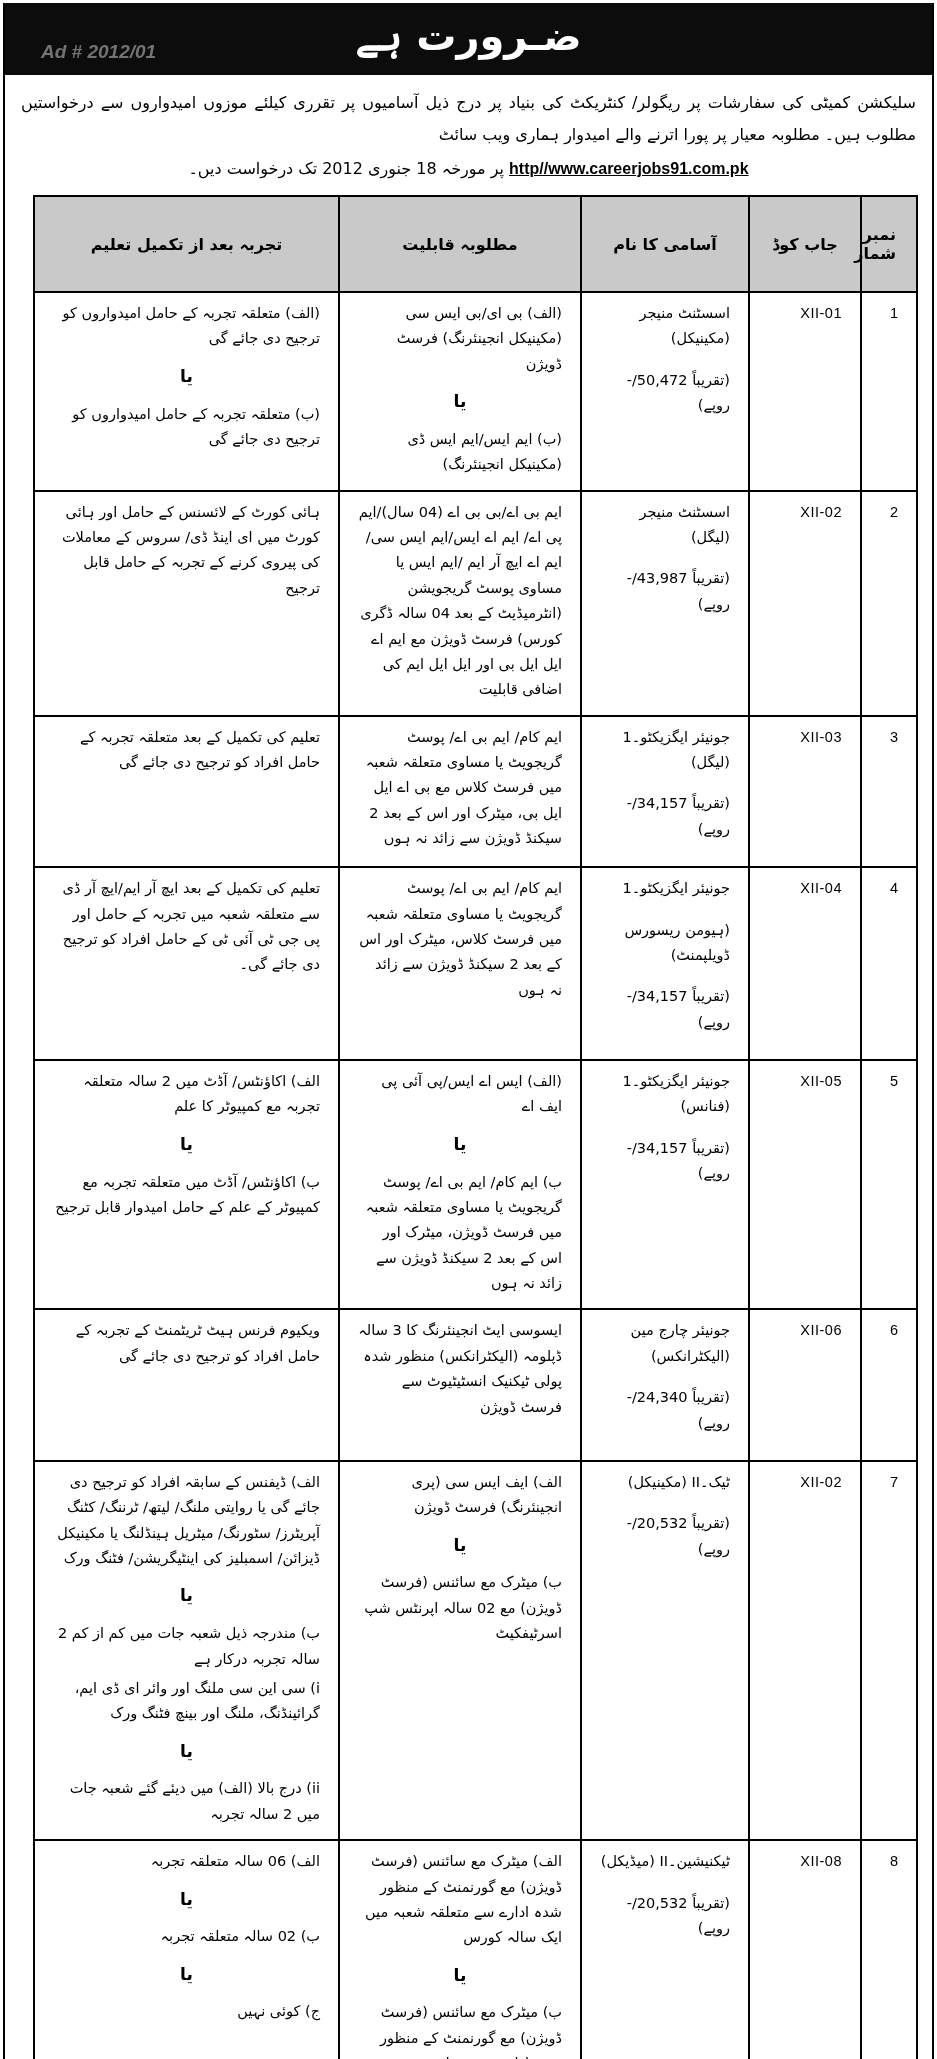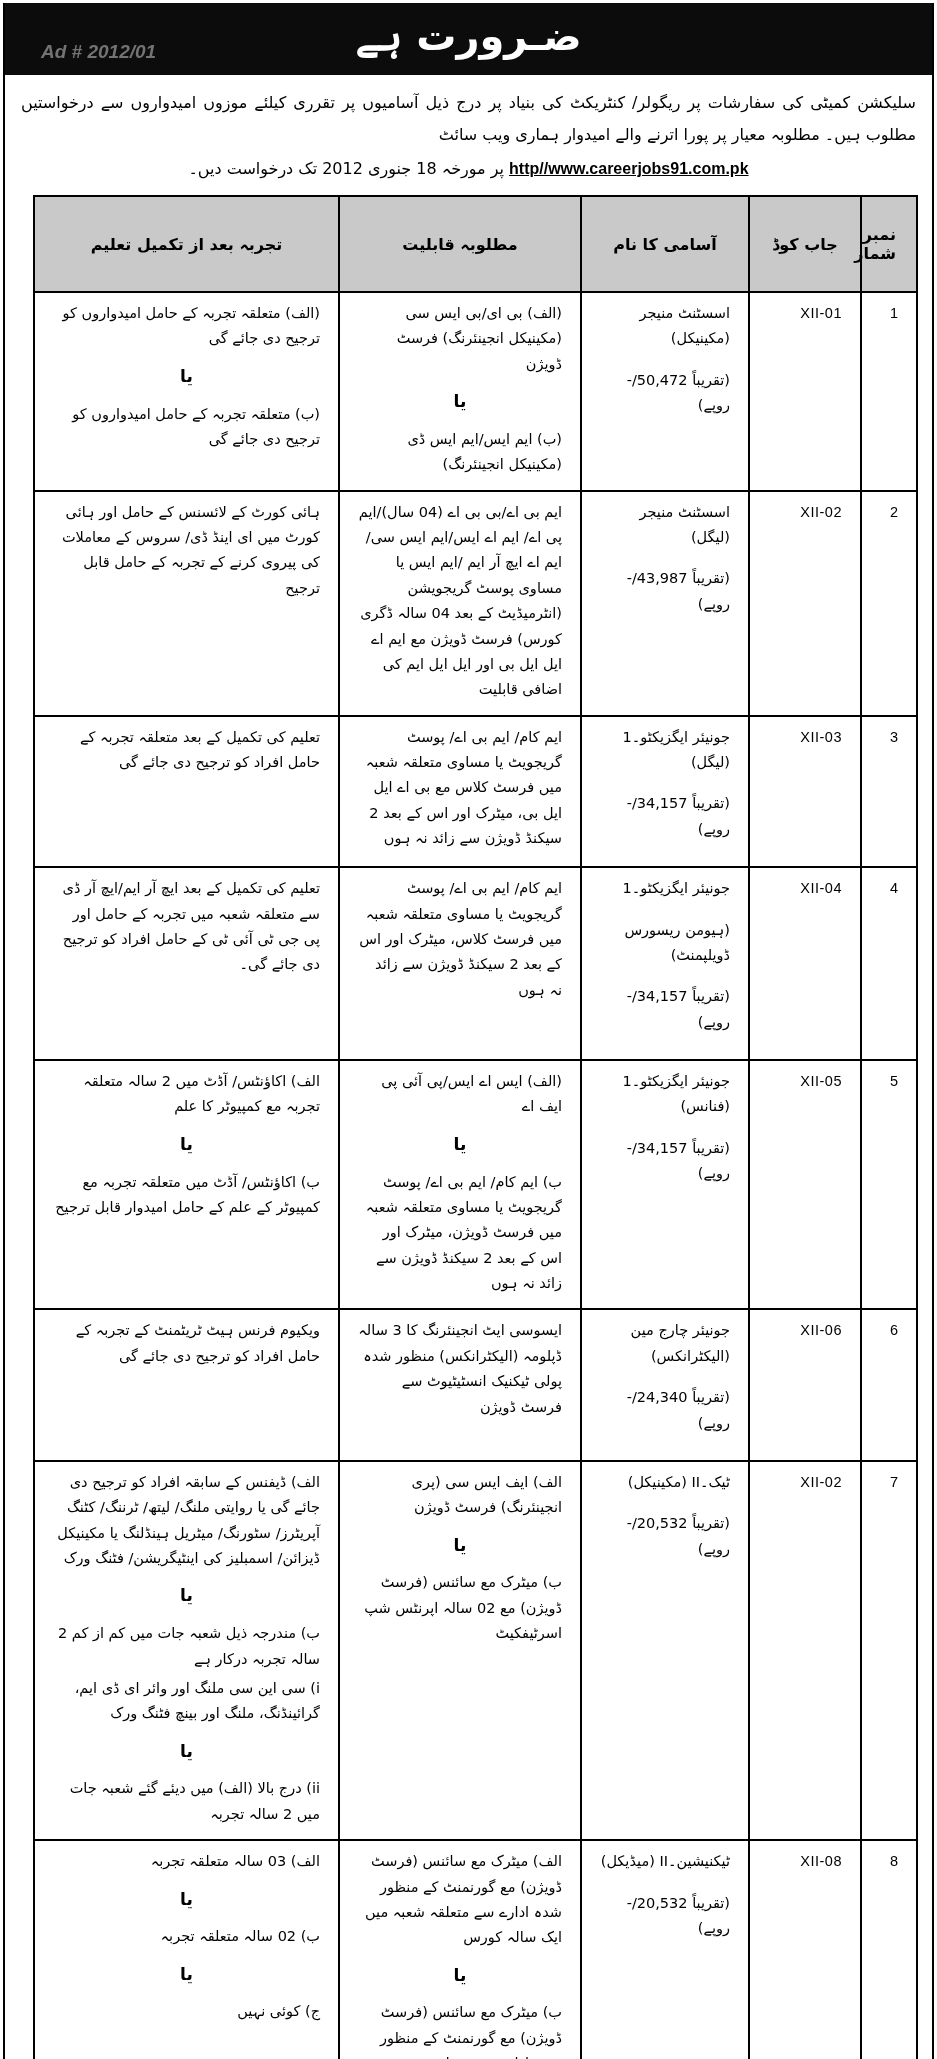--- a/index.html
+++ b/index.html
@@ -194,21 +194,21 @@
             <div class="cell-line">(تقریباً 20,532/- روپے)</div>
           </td>
           <td class="qual-cell">
             <div class="cell-line">الف) میٹرک مع سائنس (فرسٹ ڈویژن) مع گورنمنٹ کے منظور شدہ ادارے سے متعلقہ شعبہ میں ایک سالہ کورس</div>
             <div class="or">یا</div>
             <div class="cell-line">ب) میٹرک مع سائنس (فرسٹ ڈویژن) مع گورنمنٹ کے منظور شدہ ادارے سے متعلقہ شعبہ میں 2 سالہ کورس</div>
             <div class="or">یا</div>
             <div class="cell-line">ج) ایف ایس سی (ترجیحاً فرسٹ کلاس) مع گورنمنٹ کے منظور شدہ ادارے سے متعلقہ شعبہ میں ایک سالہ ڈپلومہ</div>
           </td>
           <td class="exp-cell">
-            <div class="cell-line">الف) 03 سالہ متعلقہ تجربہ</div>
+            <div class="cell-line">الف) 06 سالہ متعلقہ تجربہ</div>
             <div class="or">یا</div>
             <div class="cell-line">ب) 02 سالہ متعلقہ تجربہ</div>
             <div class="or">یا</div>
             <div class="cell-line">ج) کوئی نہیں</div>
           </td>
         </tr>
       </tbody>
   </table>
 
 </div>

